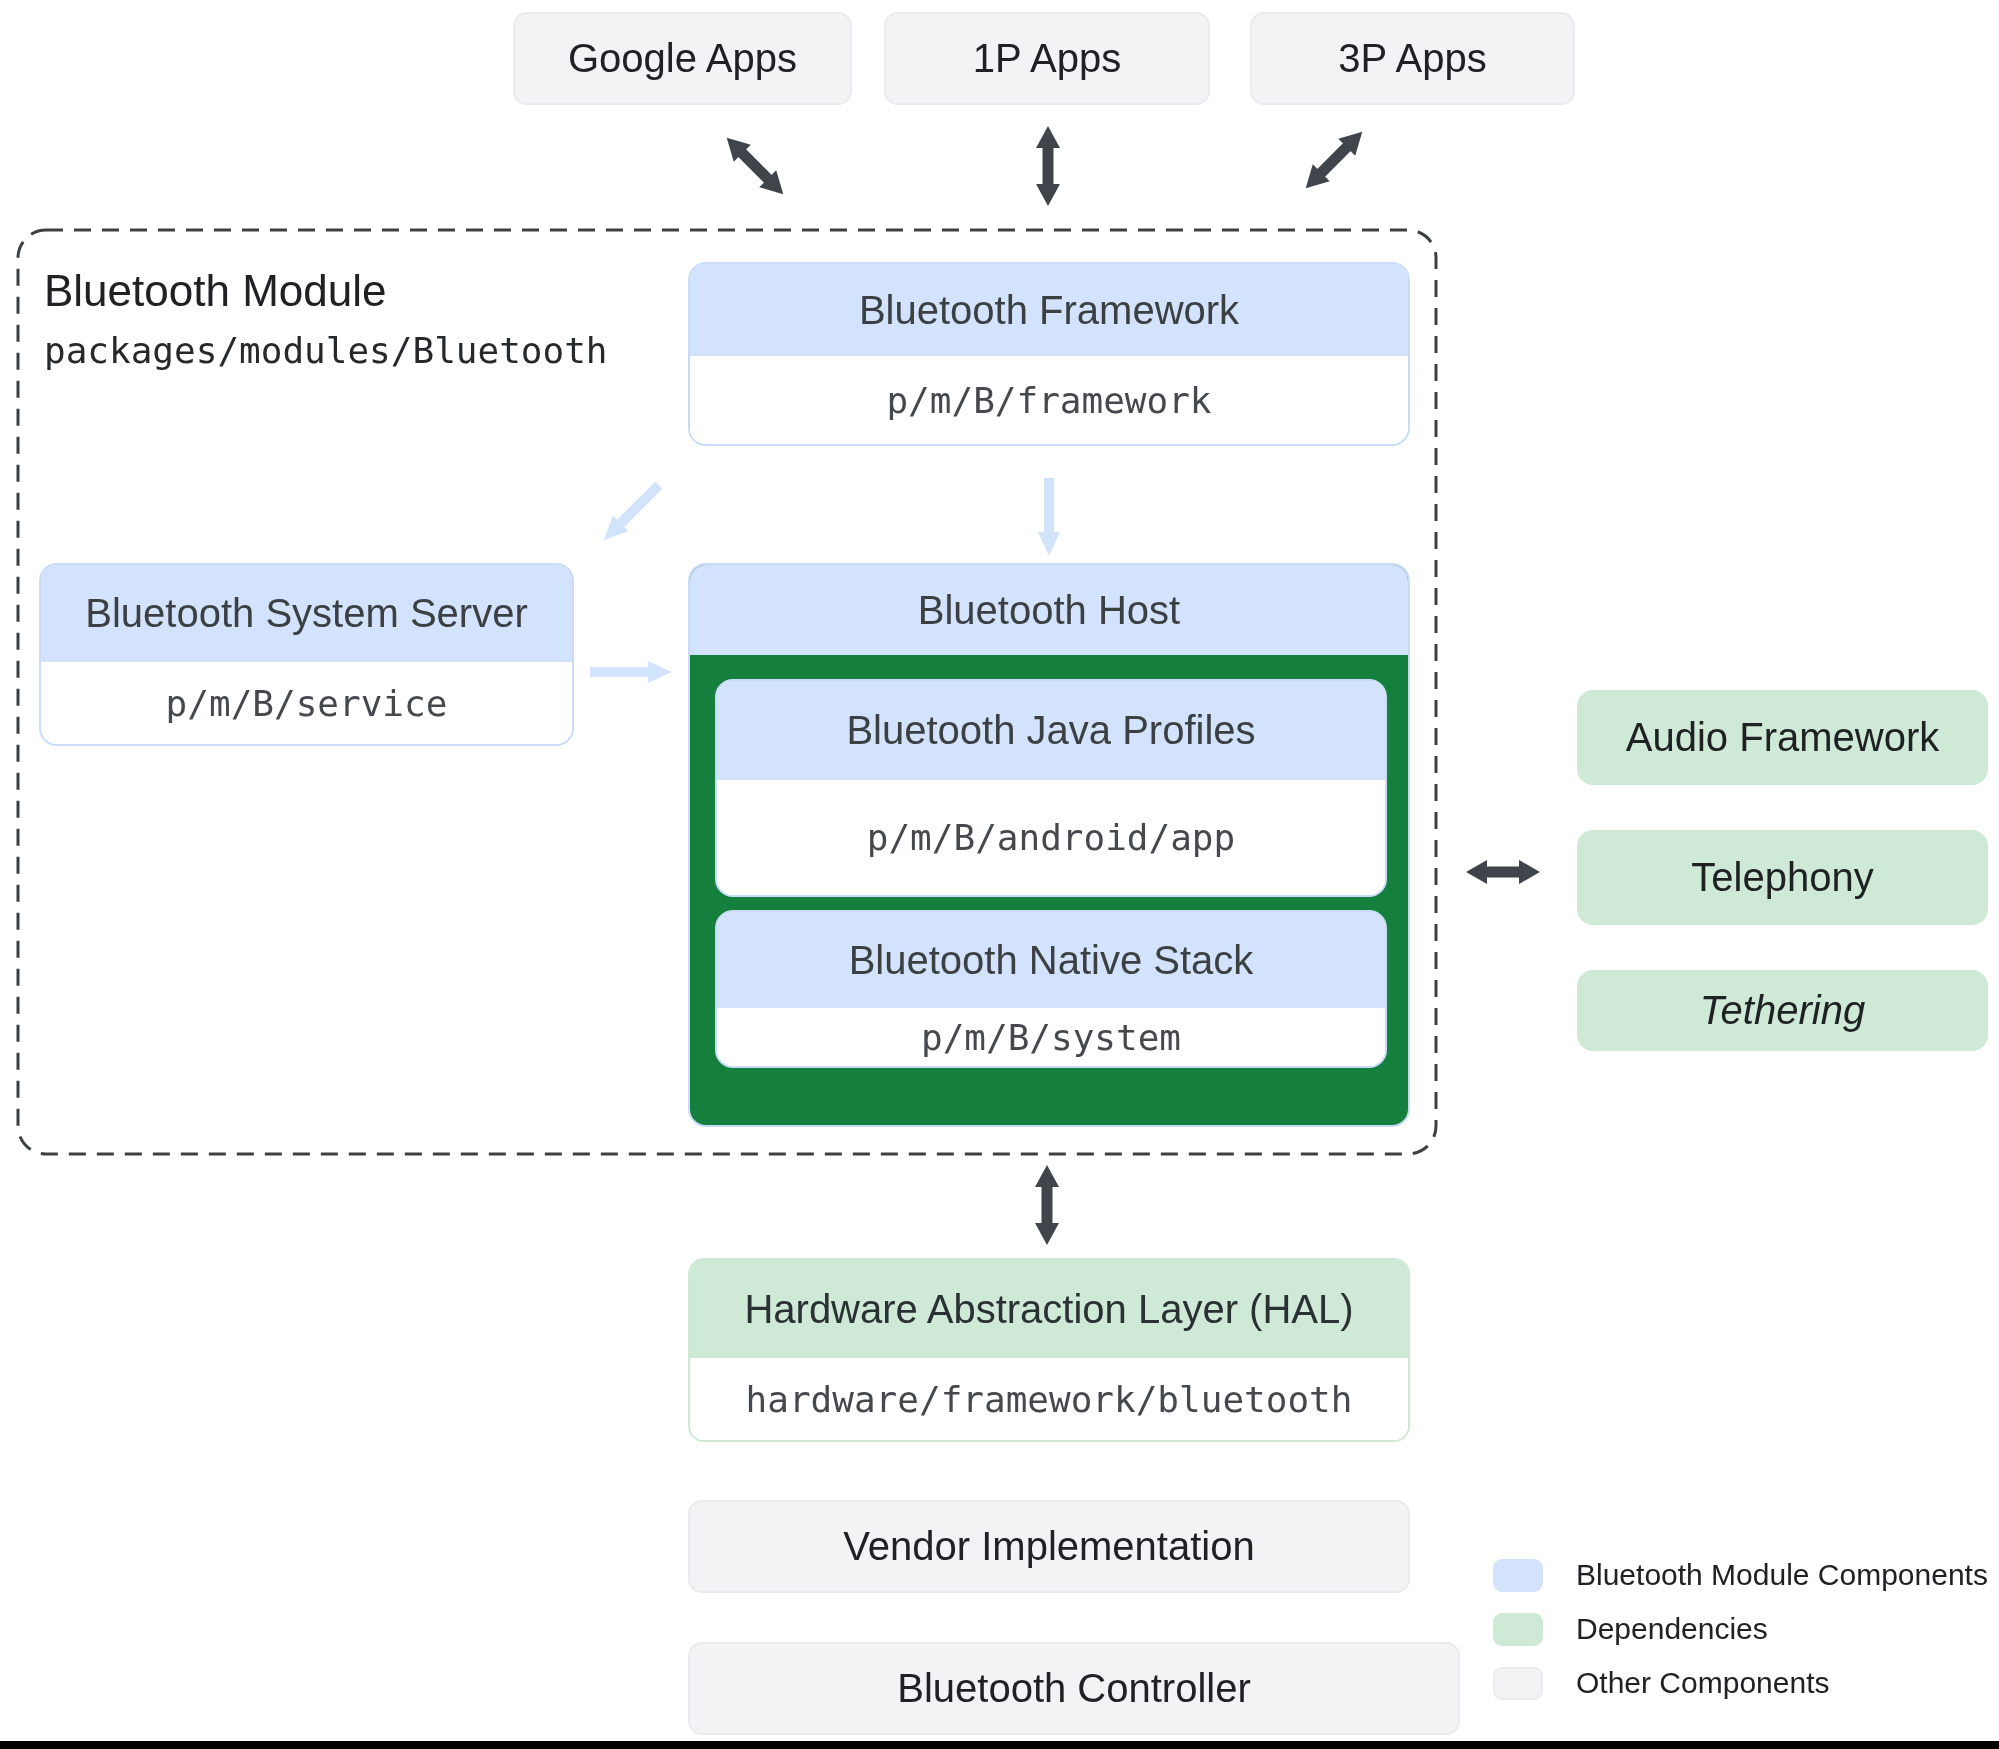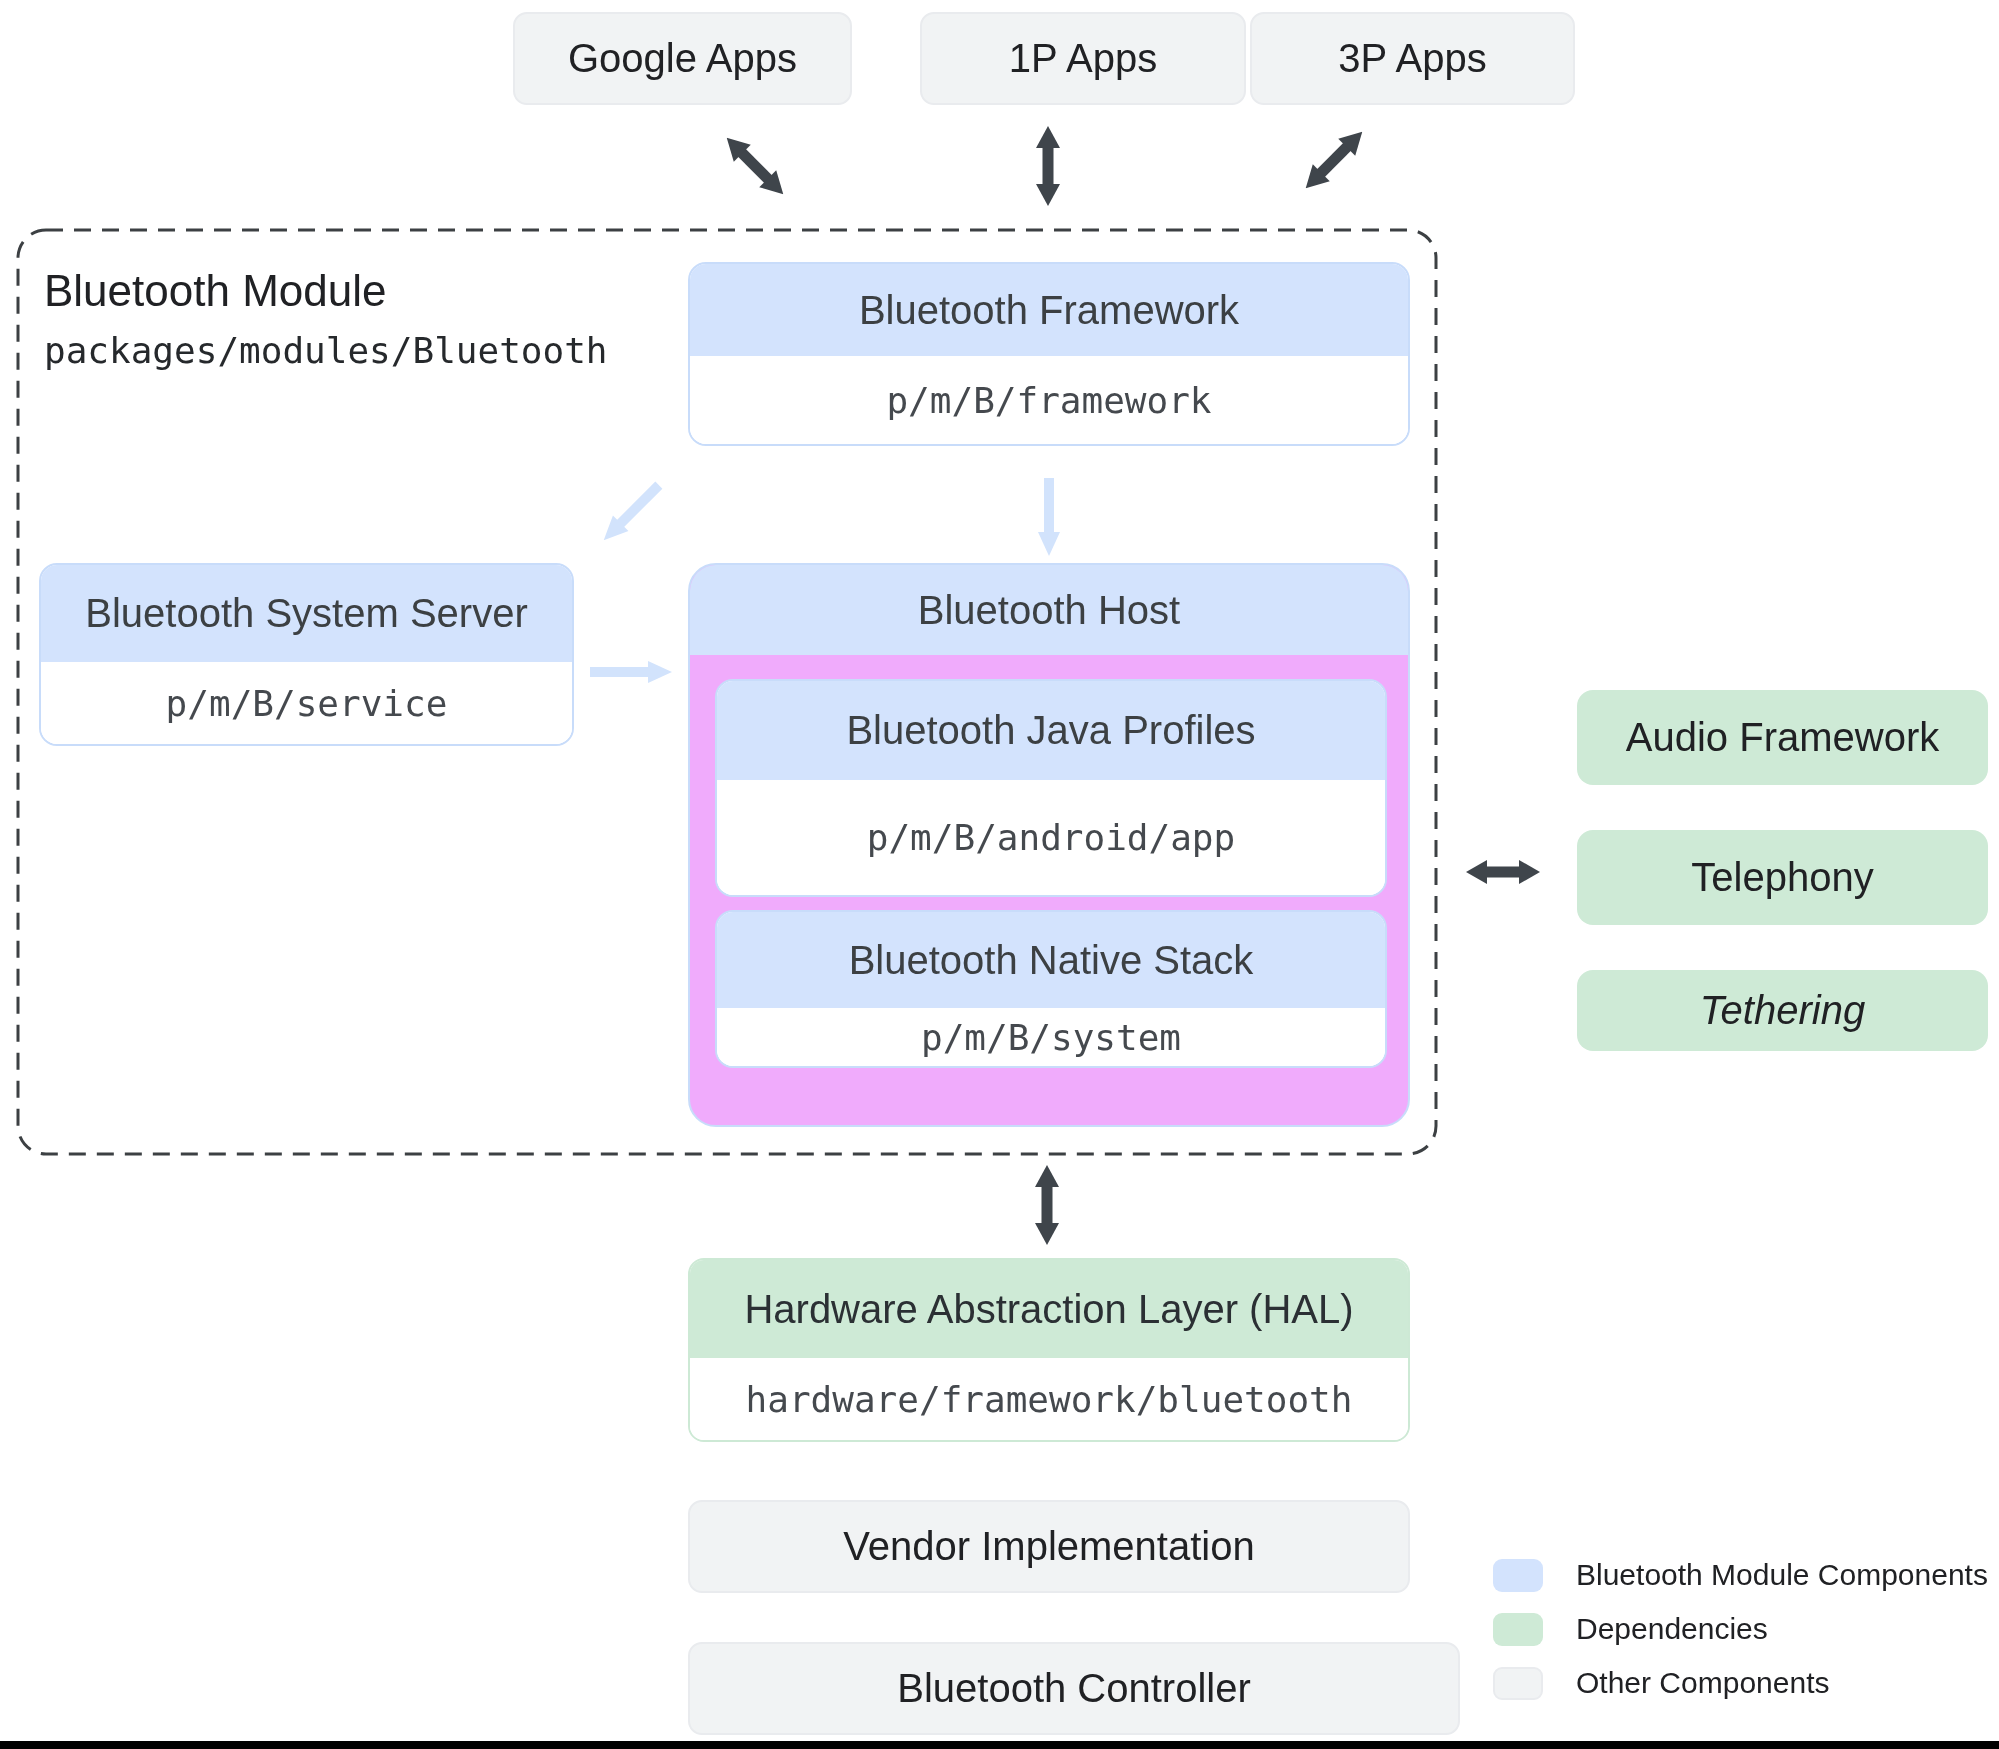--- a/index.html
+++ b/index.html
@@ -41,21 +41,21 @@
     background:var(--c-blue);display:flex;align-items:center;justify-content:center;
     font-size:40px;color:var(--c-text-slate);flex:0 0 auto;
   }
   .green-card .card-header{background:var(--c-green);color:#2b3034;}
   .card-body{
     background:#ffffff;display:flex;align-items:center;justify-content:center;flex:1 1 auto;
     font-family:"DejaVu Sans Mono", monospace;font-size:36px;color:var(--c-text-mono);
   }
   
   .host-card{
-    border:2px solid var(--c-blue-border);border-radius:28px;background:#f0abfc;
+    border:2px solid var(--c-blue-border);border-radius:18px;background:#15803d;
     box-sizing:border-box;overflow:hidden;
   }
   .host-header{
     background:var(--c-blue);display:flex;align-items:center;justify-content:center;
     font-size:40px;color:var(--c-text-slate);height:90px;
   }
   
   .module-title{font-size:44px;color:var(--c-text-dark);}
   .module-path{font-family:"DejaVu Sans Mono", monospace;font-size:36px;color:#26292c;}
   
@@ -68,21 +68,21 @@
   .bottom-bar{background:#000000;}
 </style>
 </head>
 <body>
 
 <div id="stage">
 
   <div class="abs gray-box" style="left:513px;top:12px;width:339px;height:93px;">
     <span class="box-label">Google Apps</span>
   </div>
-  <div class="abs gray-box" style="left:920px;top:12px;width:326px;height:93px;">
+  <div class="abs gray-box" style="left:884px;top:12px;width:326px;height:93px;">
     <span class="box-label">1P Apps</span>
   </div>
   <div class="abs gray-box" style="left:1250px;top:12px;width:325px;height:93px;">
     <span class="box-label">3P Apps</span>
   </div>
 
   <div class="abs" style="left:715px;top:153px;width:80px;height:26px;transform:rotate(45deg);">
     <svg width="80" height="26" viewBox="0 0 80 26">
       <line x1="18" y1="13" x2="62" y2="13" stroke="#3f454b" stroke-width="11"></line>
       <polygon points="0,13 22,1 22,25" fill="#3f454b"></polygon>

